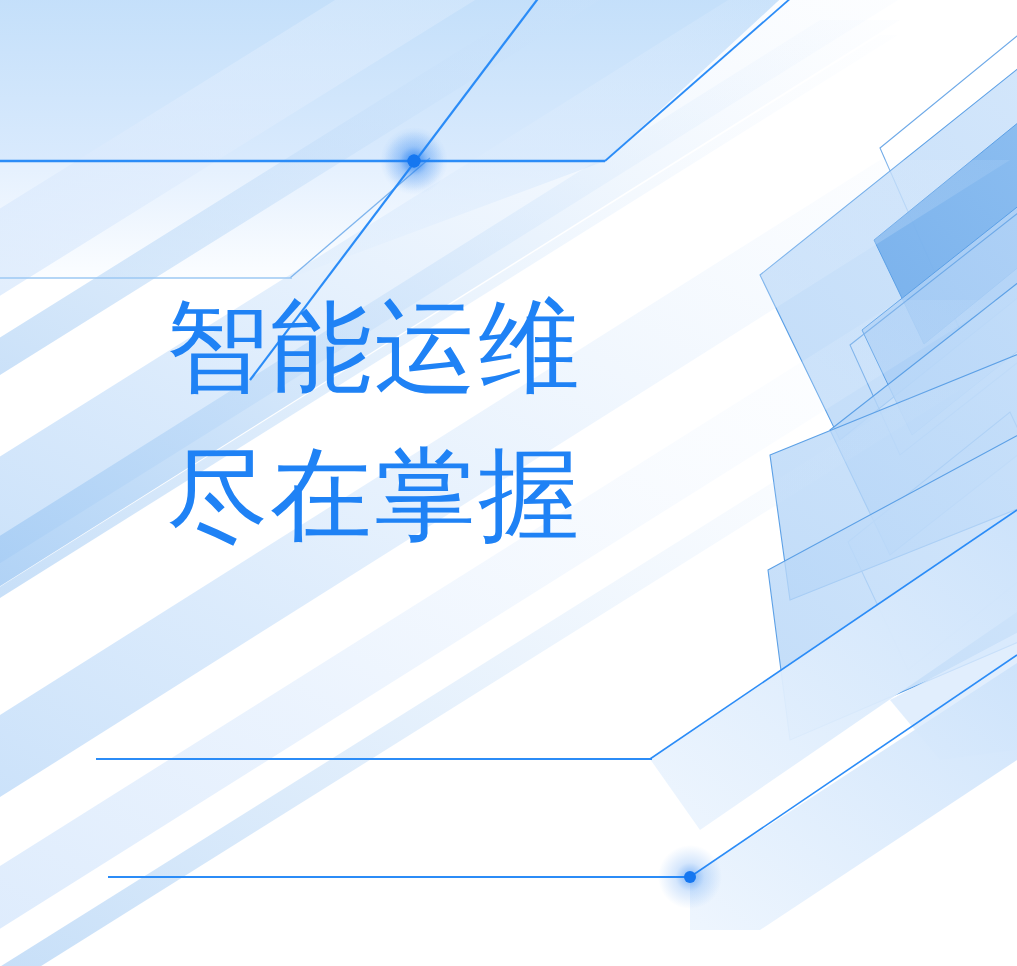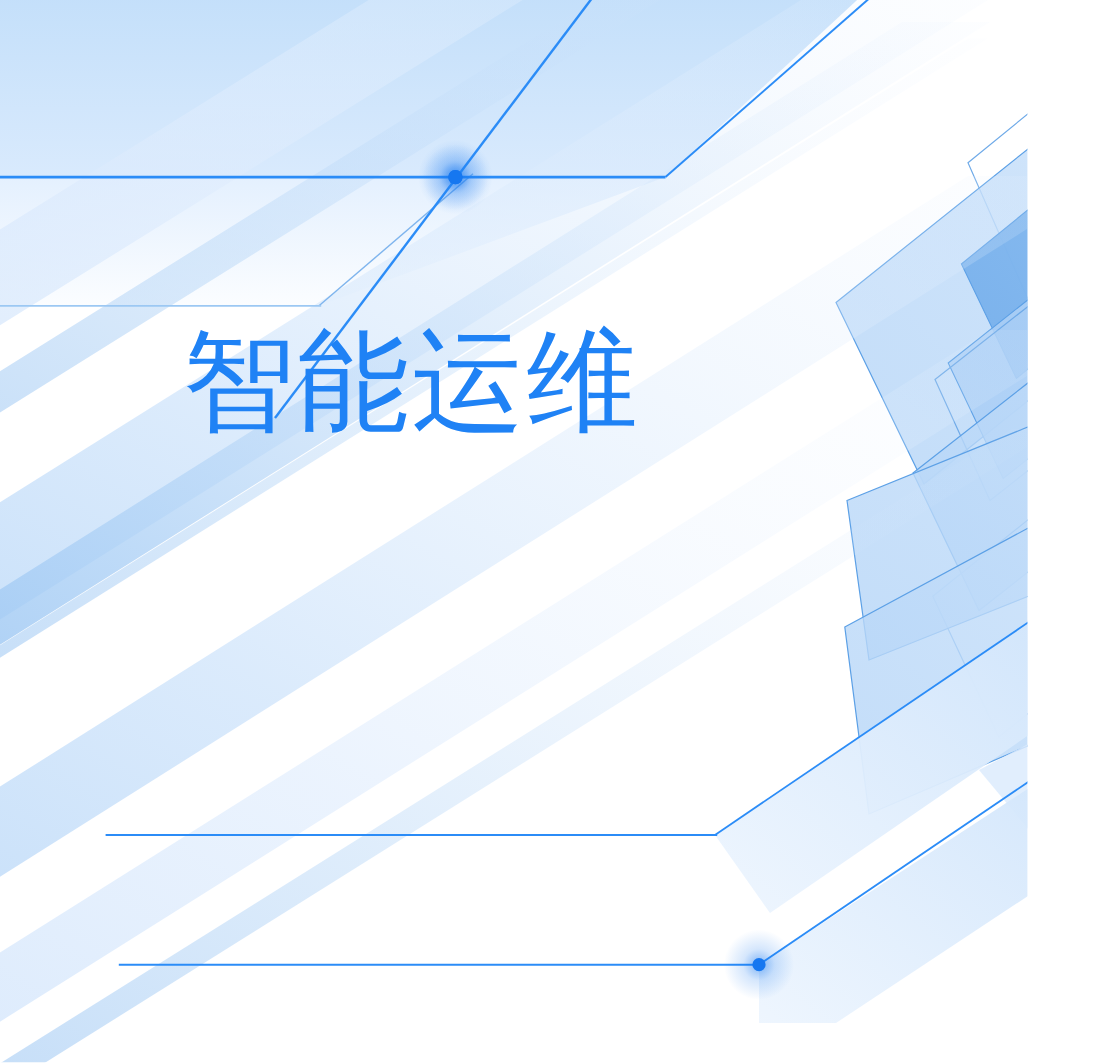--- a/index.html
+++ b/index.html
@@ -5,21 +5,21 @@
   html, body {
     margin: 0;
     padding: 0;
     background: #ffffff;
   }
   body {
     font-family: "Liberation Sans", "DejaVu Sans", sans-serif;
   }
   #poster {
     position: relative;
-    width: 934px;
+    width: 1017px;
     height: 966px;
     overflow: hidden;
     background: #ffffff;
   }
   #bg-svg {
     position: absolute;
     inset: 0;
     width: 1017px;
     height: 966px;
     display: block;
@@ -212,15 +212,16 @@
       <g>
         <circle cx="690" cy="877" r="32" fill="url(#gGlow)"></circle>
         <circle cx="690" cy="877" r="6" fill="#1677F0"></circle>
       </g>
 
     </g>
   </svg>
 
   <div class="text-layer">
     <div class="headline" id="headline-line-1">智能运维</div>
+    <div class="headline" id="headline-line-2">尽在掌握</div>
   </div>
 
 </div>
 
 </body></html>

